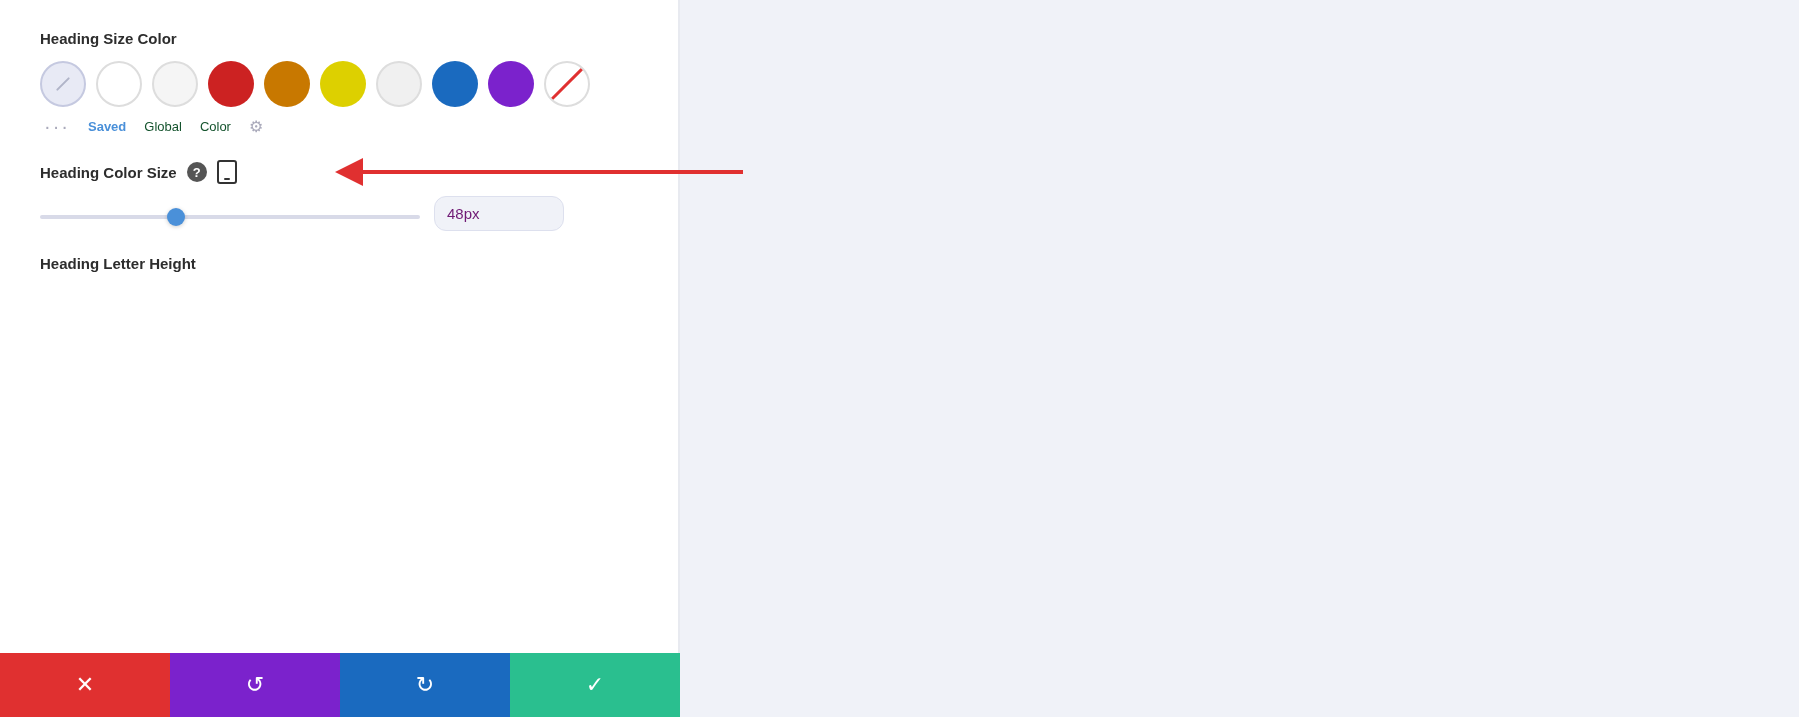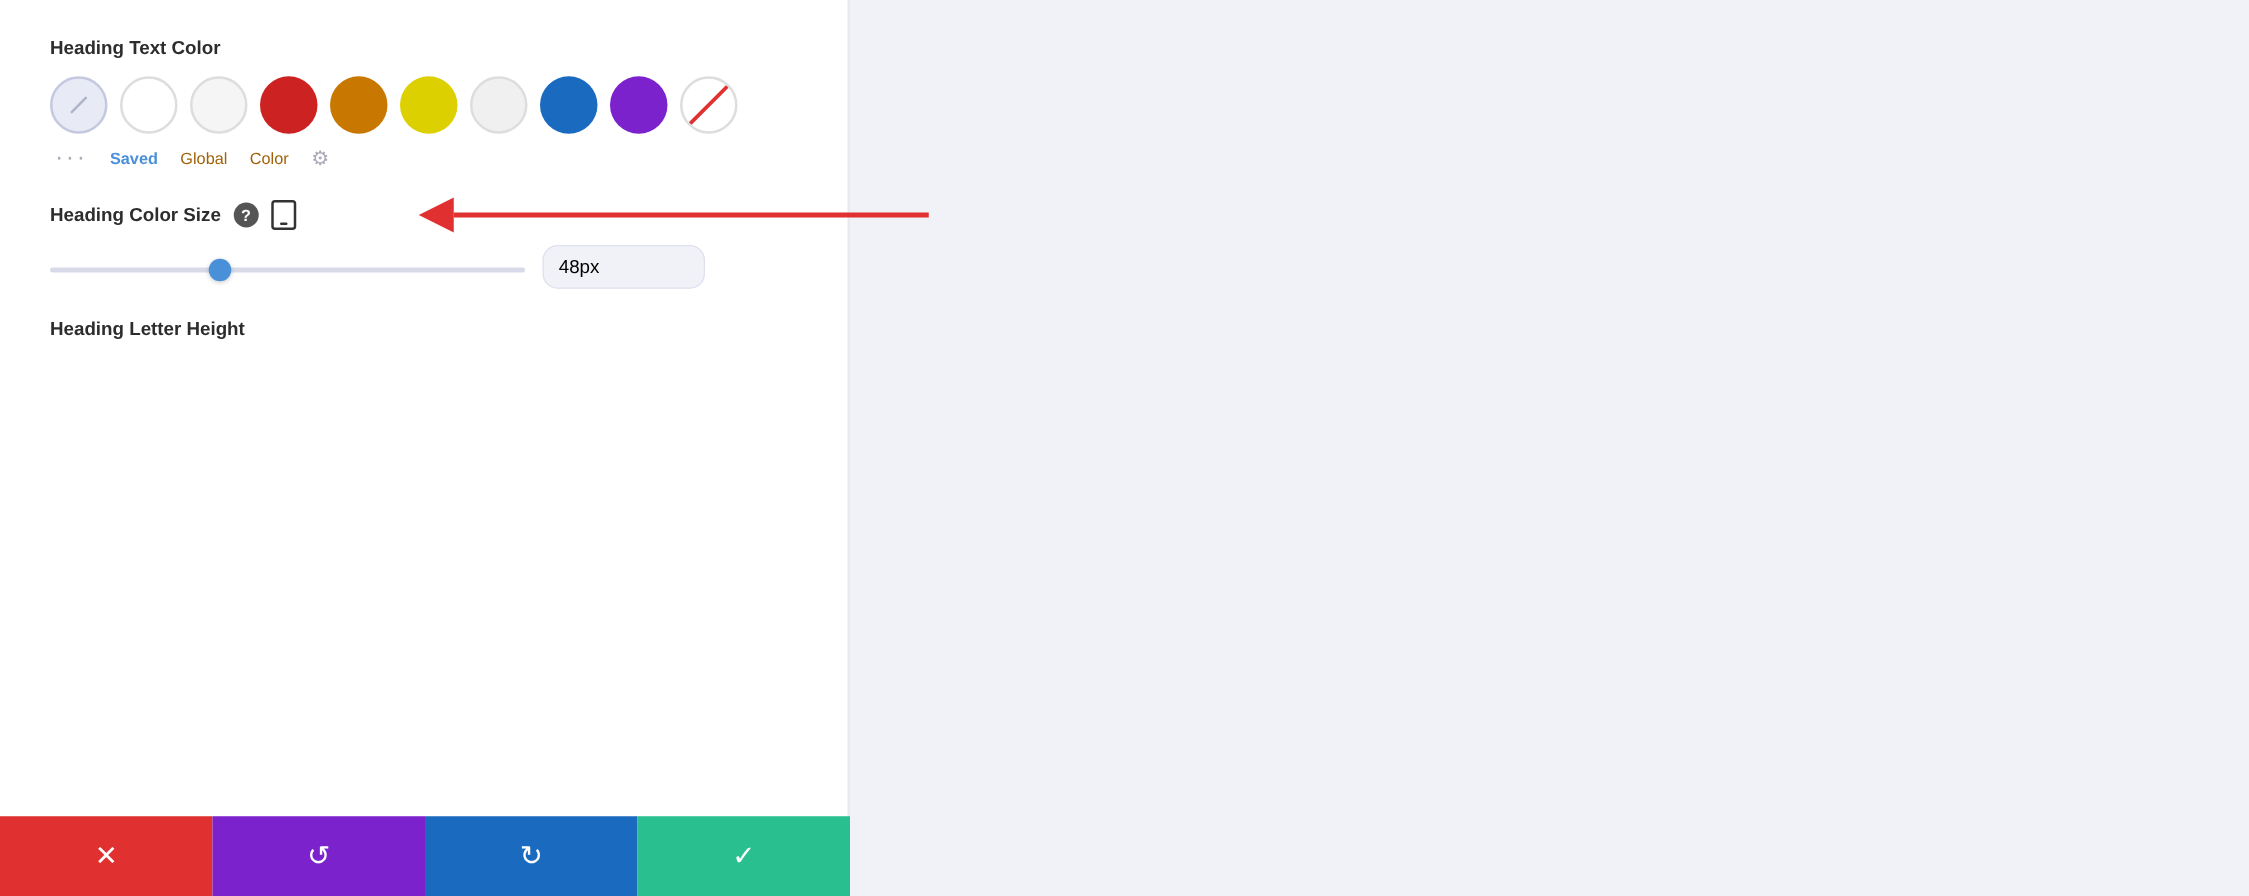--- a/index.html
+++ b/index.html
@@ -106,21 +106,21 @@
     .dots-icon {
       color: #aab;
       font-size: 20px;
       letter-spacing: 2px;
       cursor: pointer;
     }
 
     .color-tab {
       font-size: 13px;
       cursor: pointer;
-      color: #a16207;
+      color: #14532d;
     }
     .color-tab.active {
       color: #4a90d9;
       font-weight: 700;
     }
 
     .gear-icon {
       color: #aab;
       font-size: 16px;
       cursor: pointer;
@@ -207,21 +207,21 @@
       gap: 14px;
     }
 
     .size-input {
       width: 130px;
       padding: 8px 12px;
       border: 1px solid #dde0ee;
       border-radius: 12px;
       background: #f0f2f8;
       font-size: 15px;
-      color: #000000;
+      color: #701a75;
       outline: none;
       cursor: text;
     }
 
     
     .spacing-section {
       margin-bottom: 24px;
     }
 
     
@@ -282,21 +282,21 @@
     .range-container {
       flex: 1;
       max-width: 380px;
     }
   </style>
 </head>
 <body>
 
 <div class="left-panel">
 
-  <div class="section-label">Heading Text Color</div>
+  <div class="section-label">Heading Size Color</div>
 
   <div class="color-row">
     <button class="color-circle color-selected" title="Selected/Default"></button>
     <button class="color-circle color-white-1"></button>
     <button class="color-circle color-white-2"></button>
     <button class="color-circle color-red"></button>
     <button class="color-circle color-orange"></button>
     <button class="color-circle color-yellow"></button>
     <button class="color-circle color-light"></button>
     <button class="color-circle color-blue"></button>

